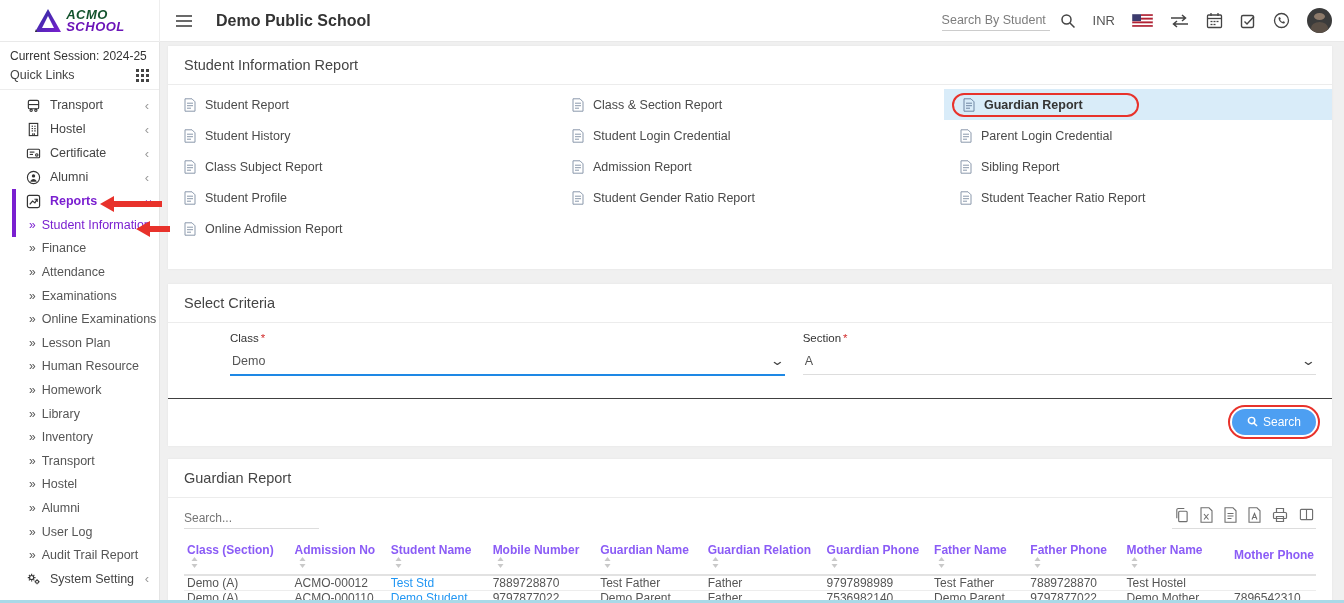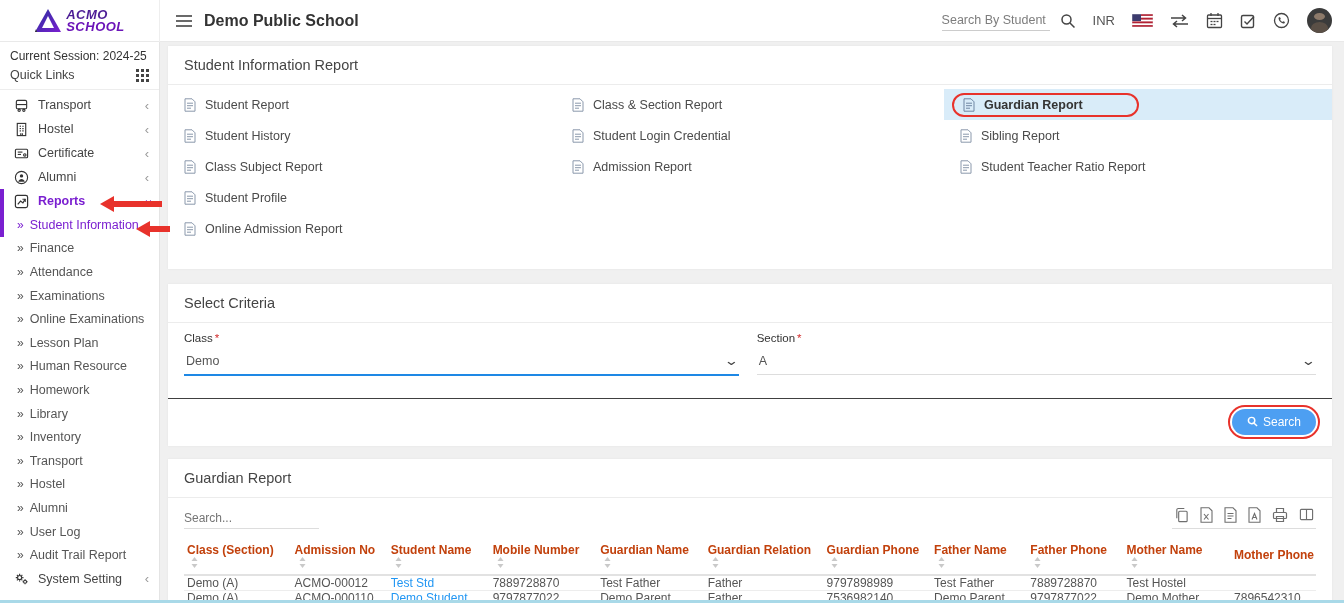--- a/index.html
+++ b/index.html
@@ -3,39 +3,39 @@
 <meta charset="utf-8">
 <style>
   * { margin:0; padding:0; box-sizing:border-box; }
   html,body { width:1344px; height:603px; font-family:"Liberation Sans", sans-serif; background:#f0f0f0; overflow:hidden; }
   .stage { position:relative; width:1344px; height:603px; overflow:hidden; background:#f0f0f0; }
 
   
   .topbar { position:absolute; top:0; left:0; right:0; height:42px; background:#fff; display:flex; align-items:center; z-index:5; border-bottom:1px solid #e9e9e9; }
   .logo-area { width:160px; height:42px; display:flex; align-items:center; justify-content:center; gap:4px; border-right:1px solid #eee; cursor:pointer; }
   .logo-text { display:flex; flex-direction:column; line-height:12px; font-style:italic; font-weight:bold; letter-spacing:.5px; }
-  .logo-text .l1 { color:#4c1d95; font-size:13px; }
+  .logo-text .l1 { color:#14532d; font-size:13px; }
   .logo-text .l2 { color:#6b14b8; font-size:13px; }
   .hamburger { margin-left:16px; cursor:pointer; display:flex; }
-  .topbar-title { margin-left:12px; font-size:16px; font-weight:bold; color:#333; }
+  .topbar-title { margin-left:24px; font-size:16px; font-weight:bold; color:#333; }
   .topbar-right { margin-left:auto; display:flex; align-items:center; gap:17px; padding-right:12px; }
   .top-search { display:flex; align-items:center; gap:10px; }
   .top-search input { border:none; outline:none; border-bottom:1px solid #ccc; width:108px; font-size:12.5px; color:#666; padding:3px 0; font-family:"Liberation Sans",sans-serif; }
   .top-search input::placeholder { color:#7d7d7d; }
   .currency { font-size:13px; color:#555; cursor:pointer; }
   .tico { cursor:pointer; display:flex; align-items:center; }
   .avatar { width:25px; height:25px; border-radius:50%; background:#3b3b3b; overflow:hidden; cursor:pointer; position:relative; }
   .avatar::after { content:""; position:absolute; left:7px; top:5px; width:11px; height:7px; border-radius:50%; background:#8d7a6a; }
   .avatar::before { content:""; position:absolute; left:4px; top:14px; width:17px; height:12px; border-radius:50% 50% 0 0; background:#5a4f46; }
 
   
   .sidebar { position:absolute; top:42px; left:0; width:160px; bottom:3px; background:#fff; border-right:1px solid #e4e4e4; font-size:12.5px; color:#444; overflow:hidden; z-index:4; }
   .session { padding:7px 10px 1px; font-size:12px; color:#333; }
   .quicklinks { padding:4px 10px 7px; display:flex; align-items:center; justify-content:space-between; border-bottom:1px solid #ededed; cursor:pointer; }
-  .nav { padding-top:3px; }
+  .nav { padding-top:3px;margin-left:12px; }
   .nav-item { display:flex; align-items:center; height:24px; padding:0 10px; gap:9px; cursor:pointer; border-left:4px solid transparent; }
   .nav-item .nav-label { flex:1; }
   .nav-chev { color:#999; font-size:13px; line-height:1; }
   .nav-item.active { border-left-color:#7a1fd0; }
   .nav-item.active .nav-label { color:#7a1fd0; font-weight:bold; }
   .nav-chev.down { display:inline-block; transform:rotate(-90deg); color:#7a1fd0; }
   .sub-item { display:flex; align-items:center; height:23.6px; padding-left:13px; gap:6px; color:#555; cursor:pointer; border-left:4px solid transparent; }
   .sub-item.active { border-left-color:#7a1fd0; color:#7a1fd0; }
   .bullet { font-size:12px; }
 
@@ -54,40 +54,40 @@
   
   .links-wrap { display:flex; padding:4px 0 24px; }
   .links-col { width:33.4%; display:flex; flex-direction:column; }
   .report-link { display:flex; align-items:center; gap:9px; height:31.2px; padding-left:16px; font-size:12.5px; color:#4a4a4a; cursor:pointer; }
   .report-link.active { background:#d9ecf9; padding-left:8px; }
   .red-box { display:flex; align-items:center; gap:9px; border:2px solid #e8322b; border-radius:15px; padding:3px 54px 3px 9px; }
   .red-box .lbl { font-weight:bold; color:#333; }
 
   
   .fields { display:flex; padding:9px 16px 0; }
-  .field { display:flex; flex-direction:column; }
+  .field { display:flex; flex-direction:column;margin-left:46px; }
   .field.class { width:49%; }
   .field.section { flex:1; margin-left:18px; }
   .field-label { font-size:11.5px; color:#333; }
   .req { color:#d32f2f; margin-left:2px; }
   .field-value { display:flex; align-items:flex-end; justify-content:space-between; padding:9px 2px 6px; font-size:12.5px; color:#555; cursor:pointer; }
   .field.class .field-value { border-bottom:2px solid #1e88e5; }
   .field.section .field-value { border-bottom:1px solid #ddd; }
   .chev-down { color:#444; font-size:13px; display:inline-block; transform:scaleX(1.4); }
   .button-row { margin-top:22px; border-top:1px solid #404040; padding:6px 12px 7px; display:flex; justify-content:flex-end; }
   .red-pill { border:2px solid #e8322b; border-radius:20px; padding:2px; }
   .search-btn { display:flex; align-items:center; gap:5px; background:#4d9ff2; color:#fff; border:none; border-radius:16px; padding:6px 15px; font-size:12px; cursor:pointer; font-family:"Liberation Sans",sans-serif; }
 
   
   .controls { display:flex; align-items:flex-end; justify-content:space-between; padding:9px 16px 6px; }
   .tbl-search { border:none; outline:none; border-bottom:1px solid #ddd; width:135px; font-size:12px; color:#777; padding:3px 0; font-family:"Liberation Sans",sans-serif; }
   .export-icons { display:flex; gap:11px; border-bottom:1px solid #ddd; padding:0 2px 5px; }
   .export-icons .tico { opacity:.85; }
   table { width:calc(100% - 32px); margin:2px 16px 0; border-collapse:collapse; table-layout:fixed; }
-  th { font-size:12px; color:#c2410c; text-align:left; padding:6px 3px; border-bottom:2px solid #e2e2e2; font-weight:bold; white-space:nowrap; overflow:hidden; cursor:pointer; }
+  th { font-size:12px; color:#8b5cf6; text-align:left; padding:6px 3px; border-bottom:2px solid #e2e2e2; font-weight:bold; white-space:nowrap; overflow:hidden; cursor:pointer; }
   th .sort { margin-left:4px; vertical-align:middle; }
   td { font-size:12px; color:#555; padding:0 3px; border-bottom:1px solid #ededed; white-space:nowrap; overflow:hidden; }
   td.link { color:#2196f3; cursor:pointer; }
 
   .bottom-bar { position:absolute; left:0; right:0; bottom:0; height:3px; background:#a9d9e8; z-index:30; }
 
   .mb15 { margin-bottom:15px; } .mb13 { margin-bottom:13px; }
   svg { display:block; }
 </style>
 </head>
@@ -416,32 +416,50 @@
           </div>
           <div class="report-link">
             <span>
                 <svg width="12" height="14" viewBox="0 0 12 14" fill="none" stroke="#8a98ab" stroke-width="1">
                   <path d="M1 .8h7l3 3v9.4H1z"></path>
                   <path d="M3 5.2h6M3 7.7h6M3 10.2h4"></path>
                 </svg>
               </span>
             <span>Admission Report</span>
           </div>
+          <div class="report-link">
+            <span>
+                <svg width="12" height="14" viewBox="0 0 12 14" fill="none" stroke="#8a98ab" stroke-width="1">
+                  <path d="M1 .8h7l3 3v9.4H1z"></path>
+                  <path d="M3 5.2h6M3 7.7h6M3 10.2h4"></path>
+                </svg>
+              </span>
+            <span>Student Gender Ratio Report</span>
+          </div>
         </div>
         <div class="links-col">
           <div class="report-link active">
             <span class="red-box">
               <span>
                   <svg width="12" height="14" viewBox="0 0 12 14" fill="none" stroke="#6f86a3" stroke-width="1">
                     <path d="M1 .8h7l3 3v9.4H1z"></path>
                     <path d="M3 5.2h6M3 7.7h6M3 10.2h4"></path>
                   </svg>
                 </span>
               <span class="lbl">Guardian Report</span>
             </span>
+          </div>
+          <div class="report-link">
+            <span>
+                <svg width="12" height="14" viewBox="0 0 12 14" fill="none" stroke="#8a98ab" stroke-width="1">
+                  <path d="M1 .8h7l3 3v9.4H1z"></path>
+                  <path d="M3 5.2h6M3 7.7h6M3 10.2h4"></path>
+                </svg>
+              </span>
+            <span>Parent Login Credential</span>
           </div>
           <div class="report-link">
             <span>
                 <svg width="12" height="14" viewBox="0 0 12 14" fill="none" stroke="#8a98ab" stroke-width="1">
                   <path d="M1 .8h7l3 3v9.4H1z"></path>
                   <path d="M3 5.2h6M3 7.7h6M3 10.2h4"></path>
                 </svg>
               </span>
             <span>Sibling Report</span>
           </div>

